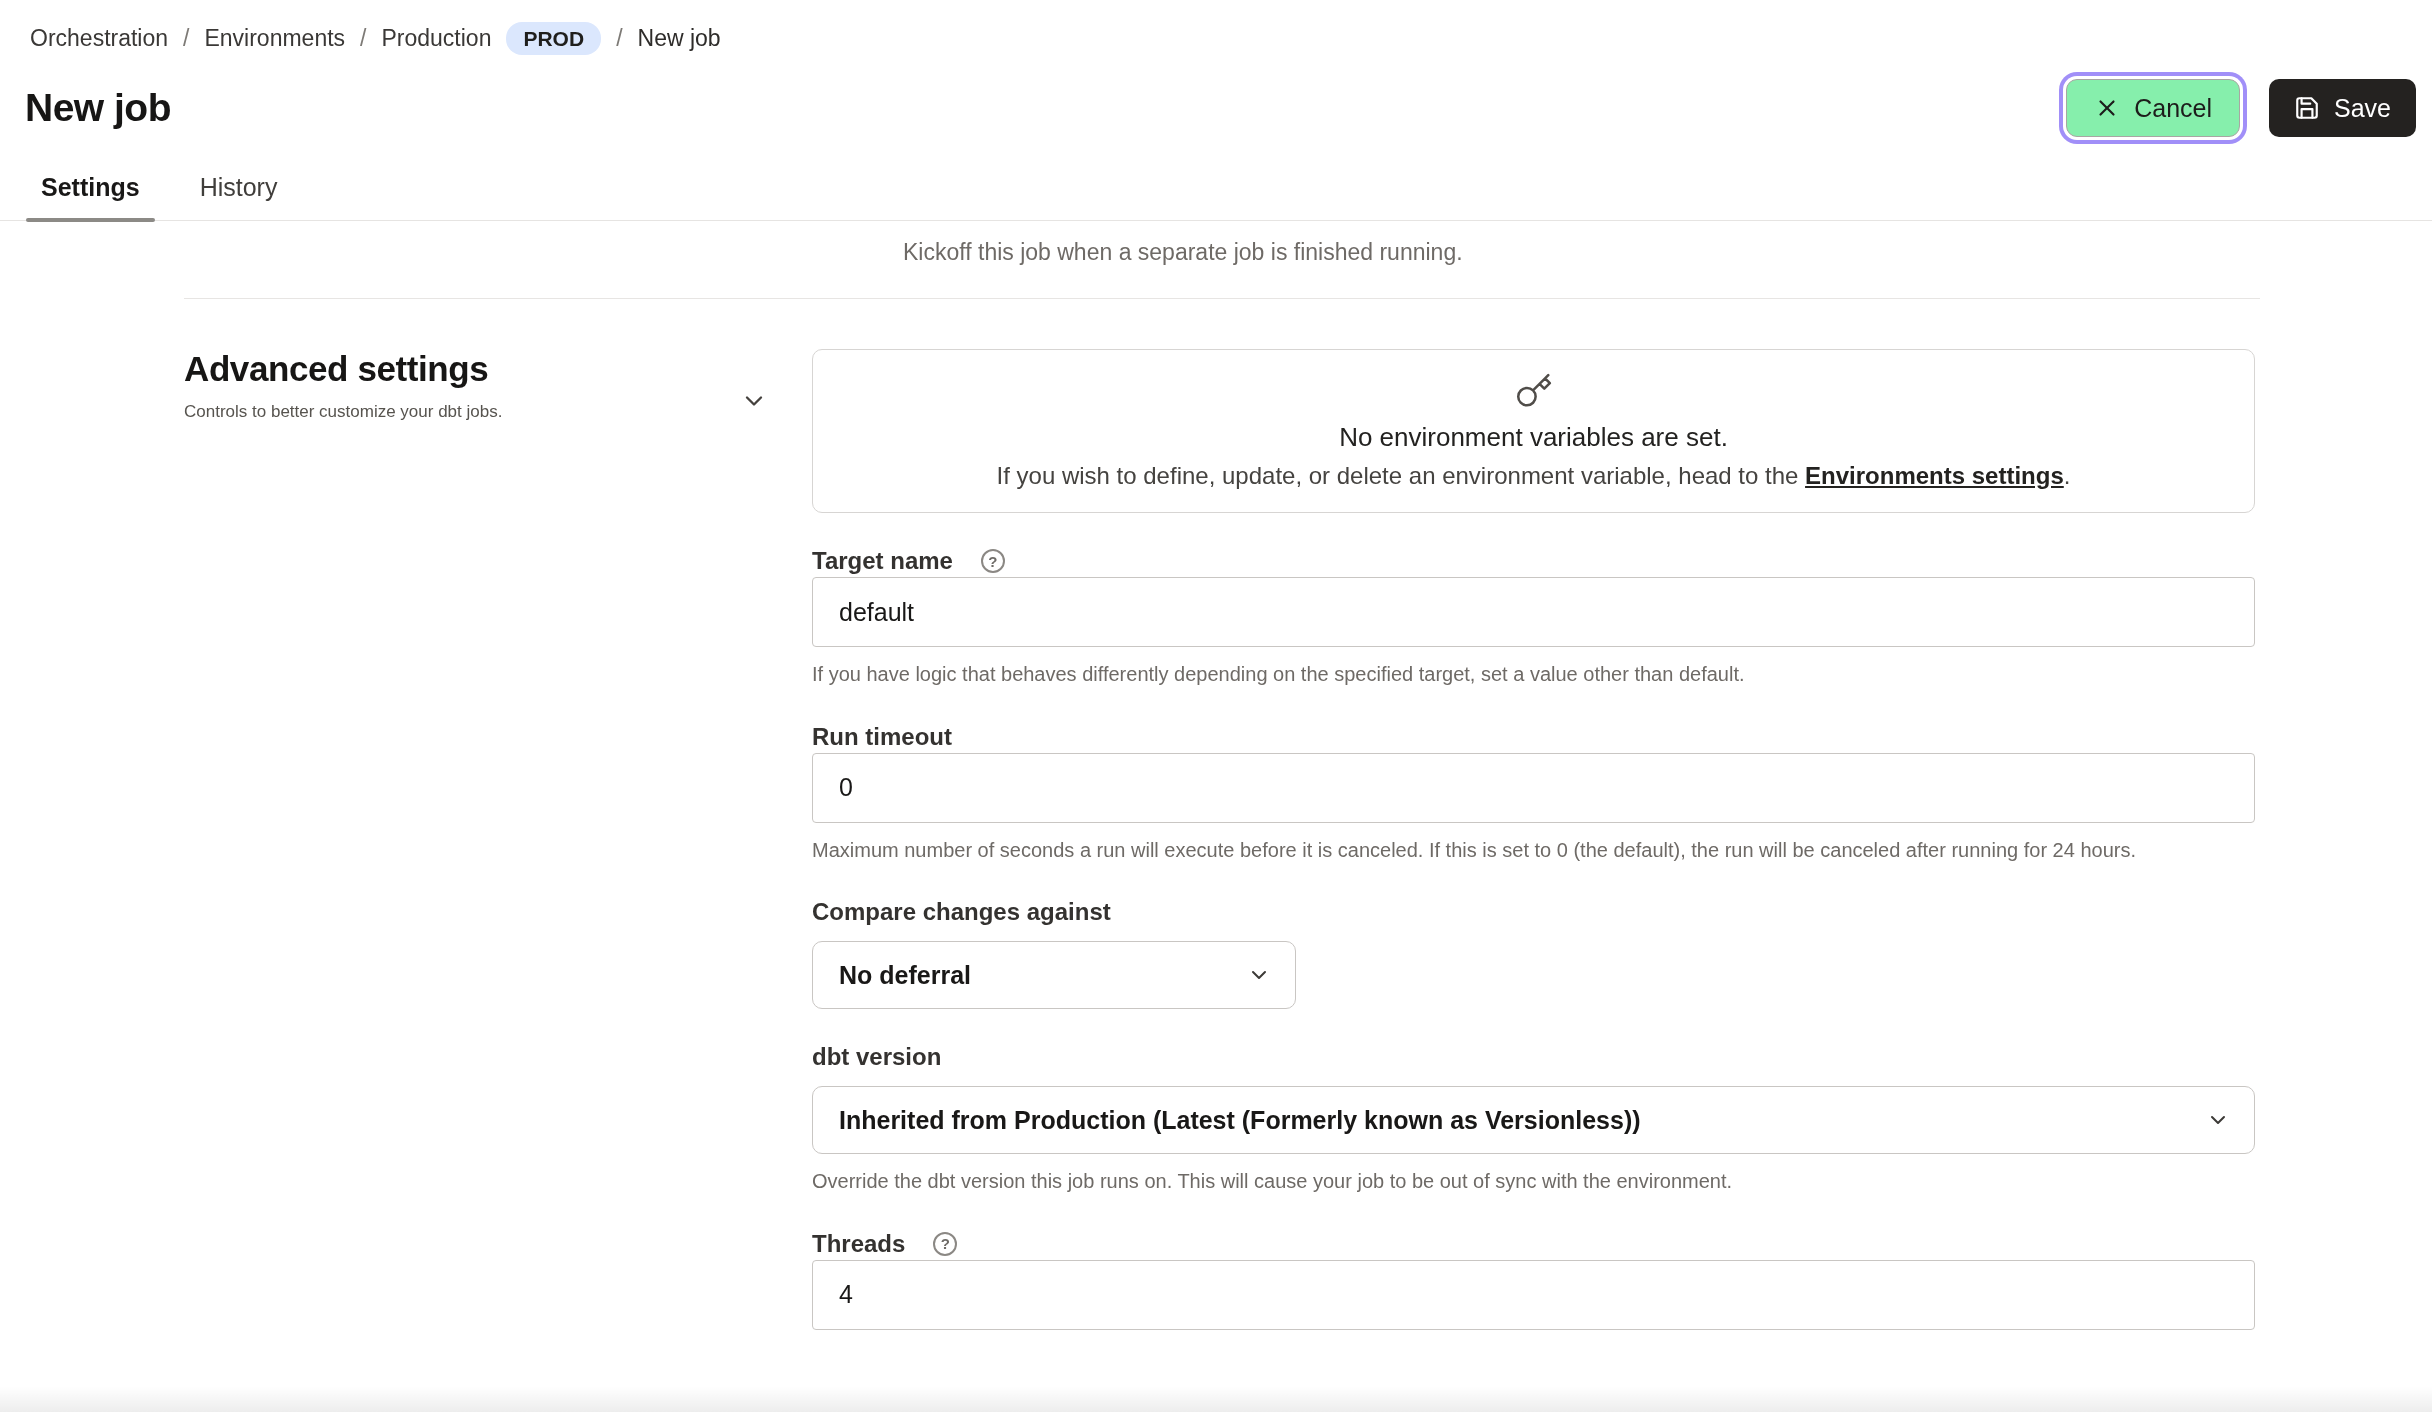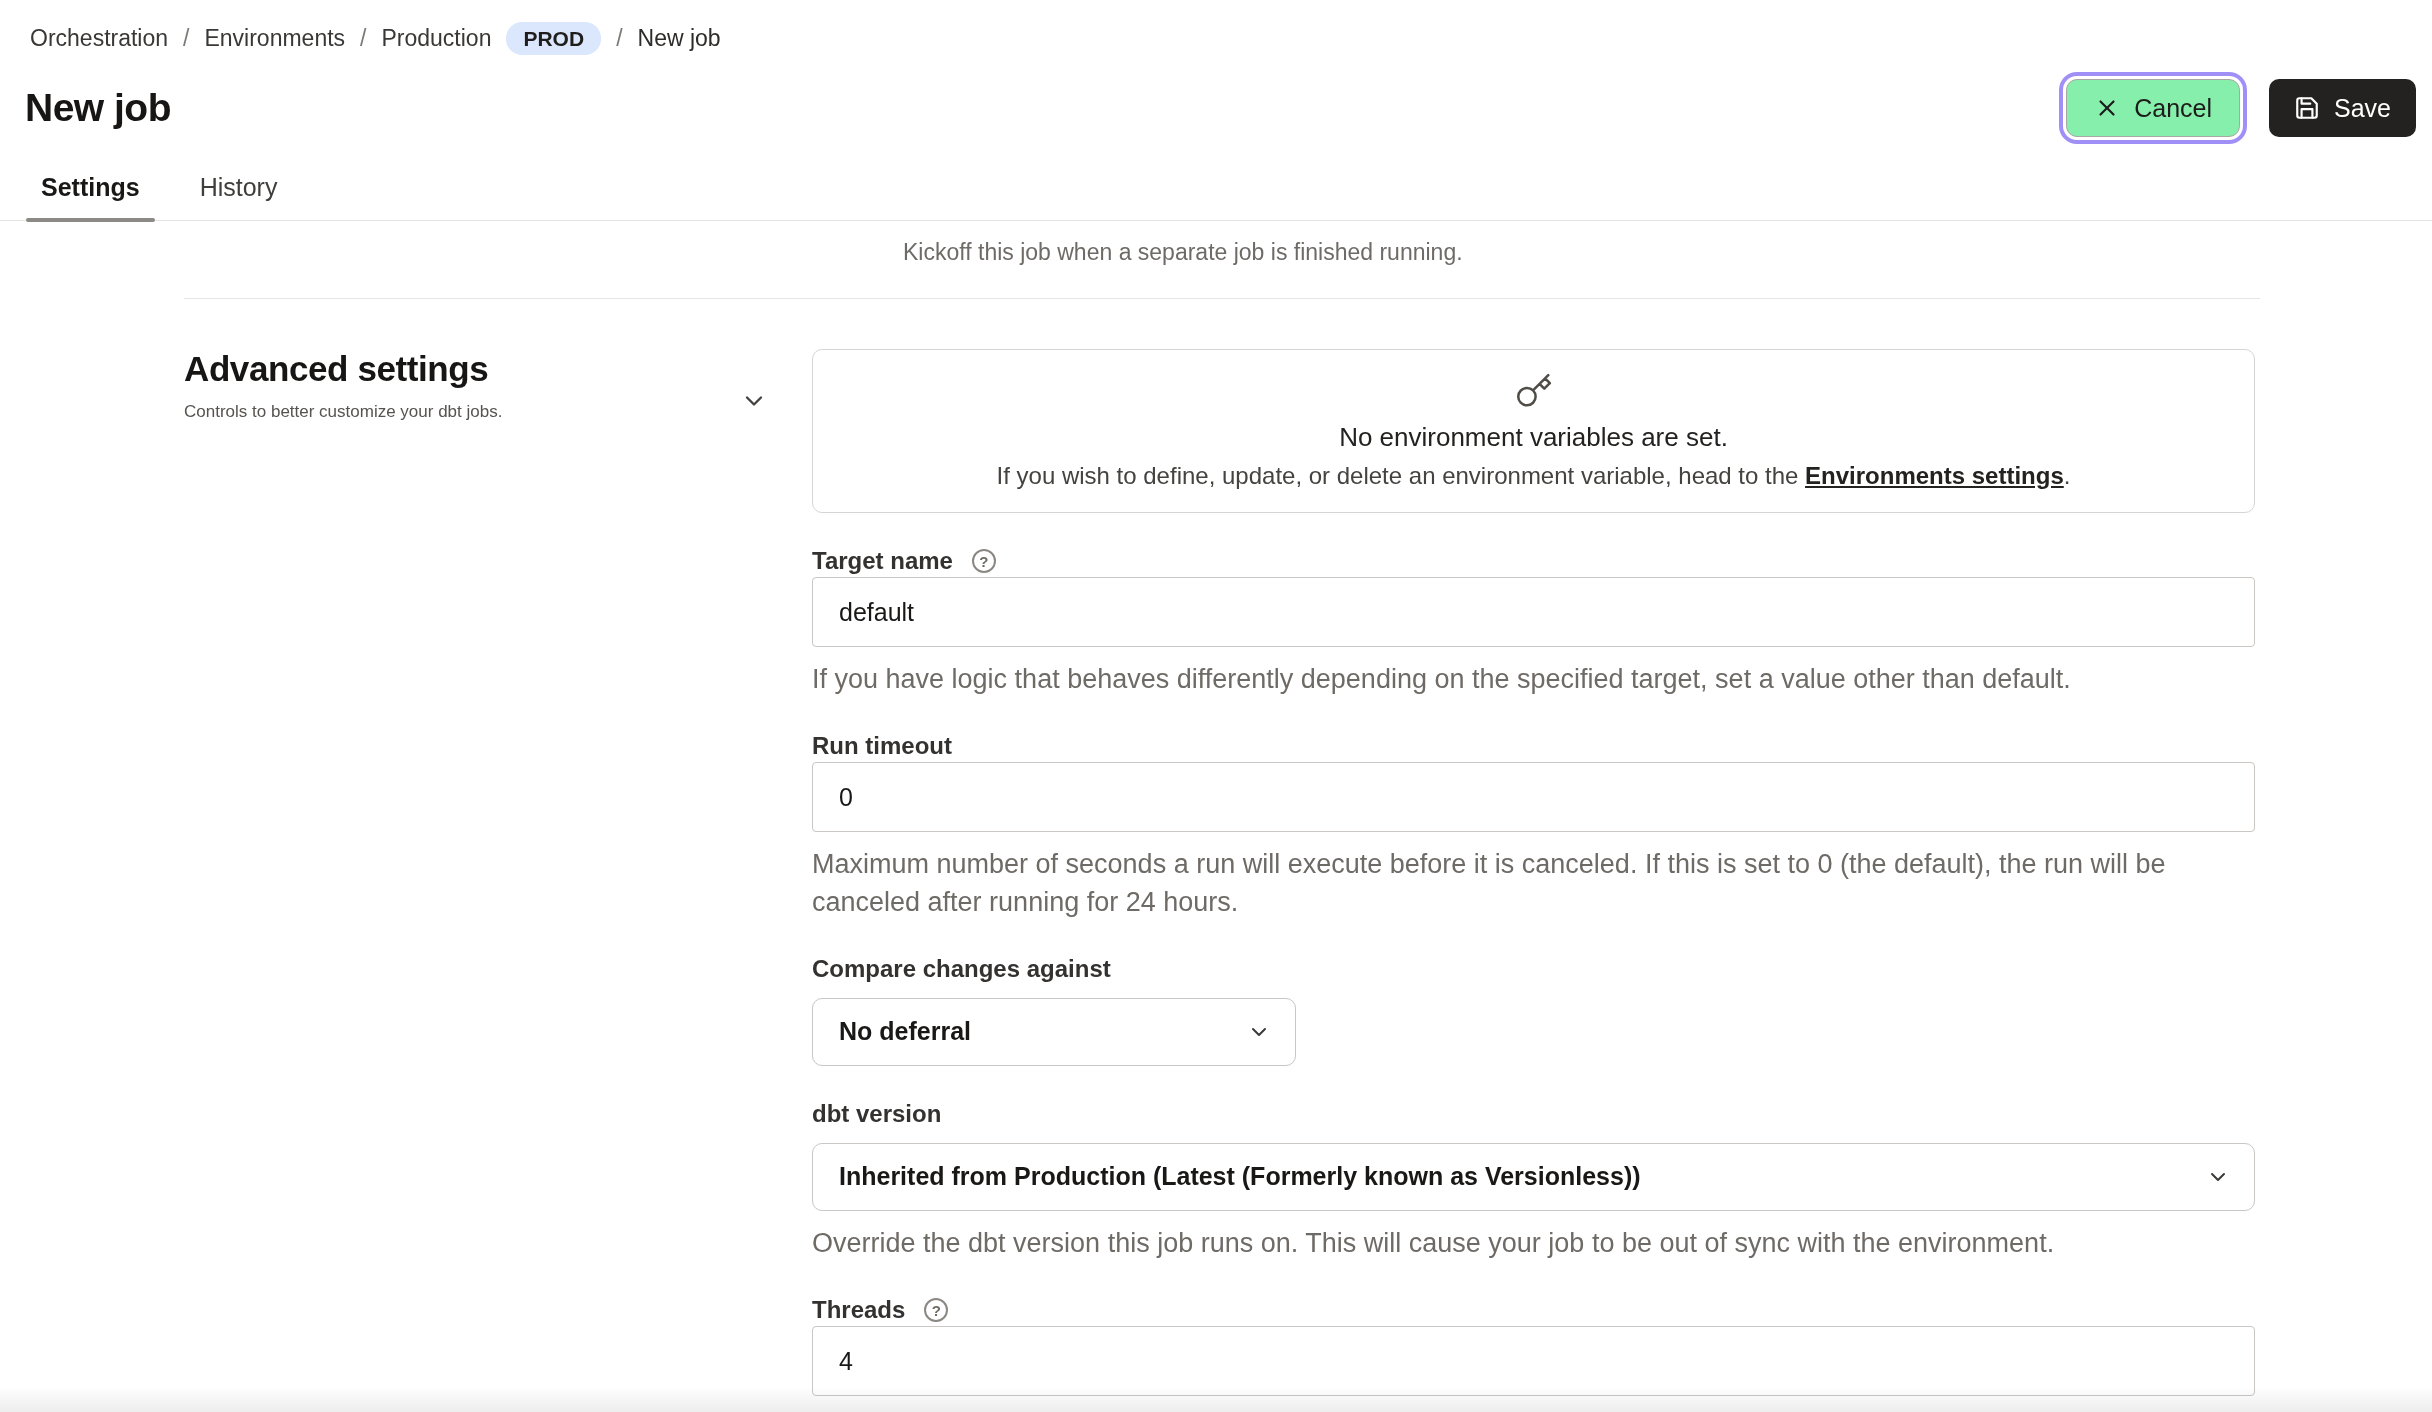--- a/index.html
+++ b/index.html
@@ -44,24 +44,24 @@
 
   
   .env-panel { border: 1px solid #d7d5d3; border-radius: 10px; height: 164px; padding-top: 22px; text-align: center; }
   .env-key { color: #504d49; }
   .env-title { margin-top: 8px; font-size: 26px; color: #232220; }
   .env-msg { margin-top: 9px; font-size: 24px; color: #454340; }
   .env-link { font-weight: 700; text-decoration: underline; color: #232220; cursor: pointer; }
 
   
   .field { margin-top: 34px; }
-  .field-label { display: flex; align-items: center; gap: 19px; font-size: 24px; font-weight: 700; color: #343230; }
+  .field-label { display: flex; align-items: center; gap: 28px; font-size: 24px; font-weight: 700; color: #343230; }
   .help-icon { width: 24px; height: 24px; border: 2px solid #8b8884; border-radius: 50%; color: #6e6b67; font-size: 15px; font-weight: 700; display: inline-flex; align-items: center; justify-content: center; cursor: default; }
   .text-input { display: block; margin-top: 2px; width: 100%; height: 70px; border: 1px solid #c9c6c3; border-radius: 4px; padding: 0 26px; font-size: 25px; color: #191817; font-family: inherit; background: #fff; outline: none; }
-  .field-help { margin-top: 14px; font-size: 27px; color: #6e6a66; line-height: 1.38; }
+  .field-help { margin-top: 14px; font-size: 20px; color: #6e6a66; line-height: 1.38; }
   .select-box { margin-top: 15px; height: 68px; border: 1px solid #c9c6c3; border-radius: 10px; display: flex; align-items: center; justify-content: space-between; padding: 0 24px 0 26px; font-size: 25px; font-weight: 700; color: #191817; cursor: pointer; background: #fff; }
   .select-box.small { width: 484px; }
   .select-chevron { color: #3c3a37; flex: none; }
 
   .bottom-shade { position: absolute; left: 0; right: 0; bottom: 0; height: 26px; background: linear-gradient(to bottom, rgba(0,0,0,0), rgba(0,0,0,0.07)); pointer-events: none; }
 </style>
 </head>
 <body>
 
 <div class="page">

